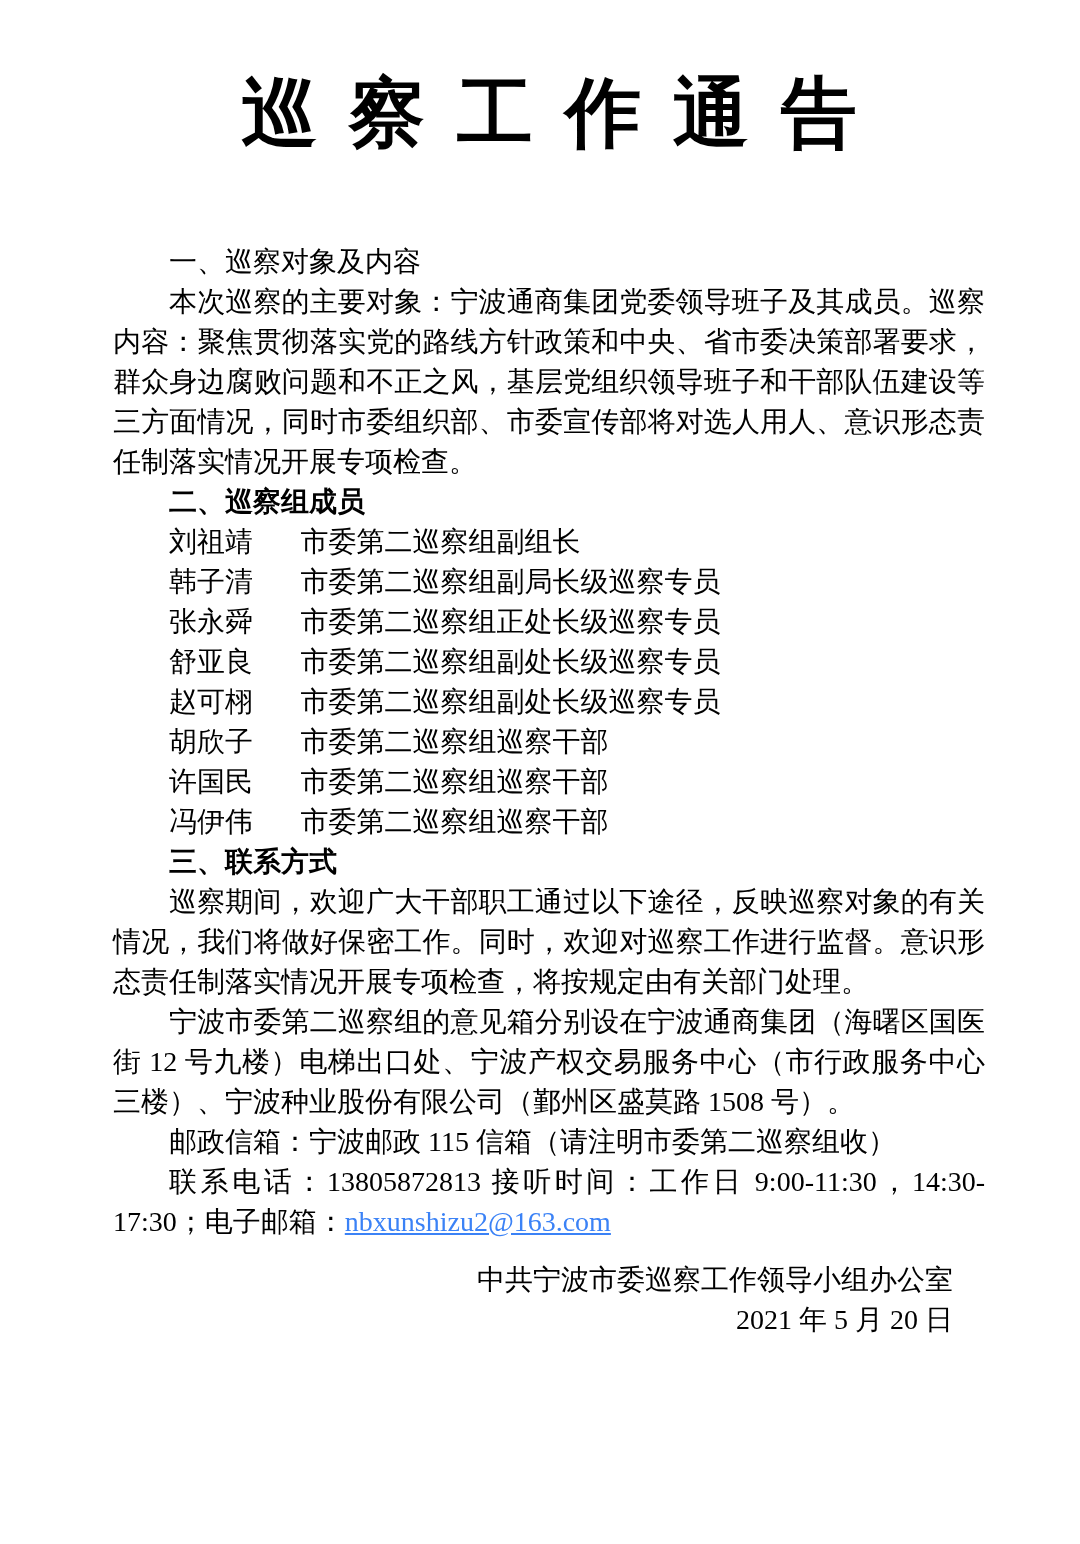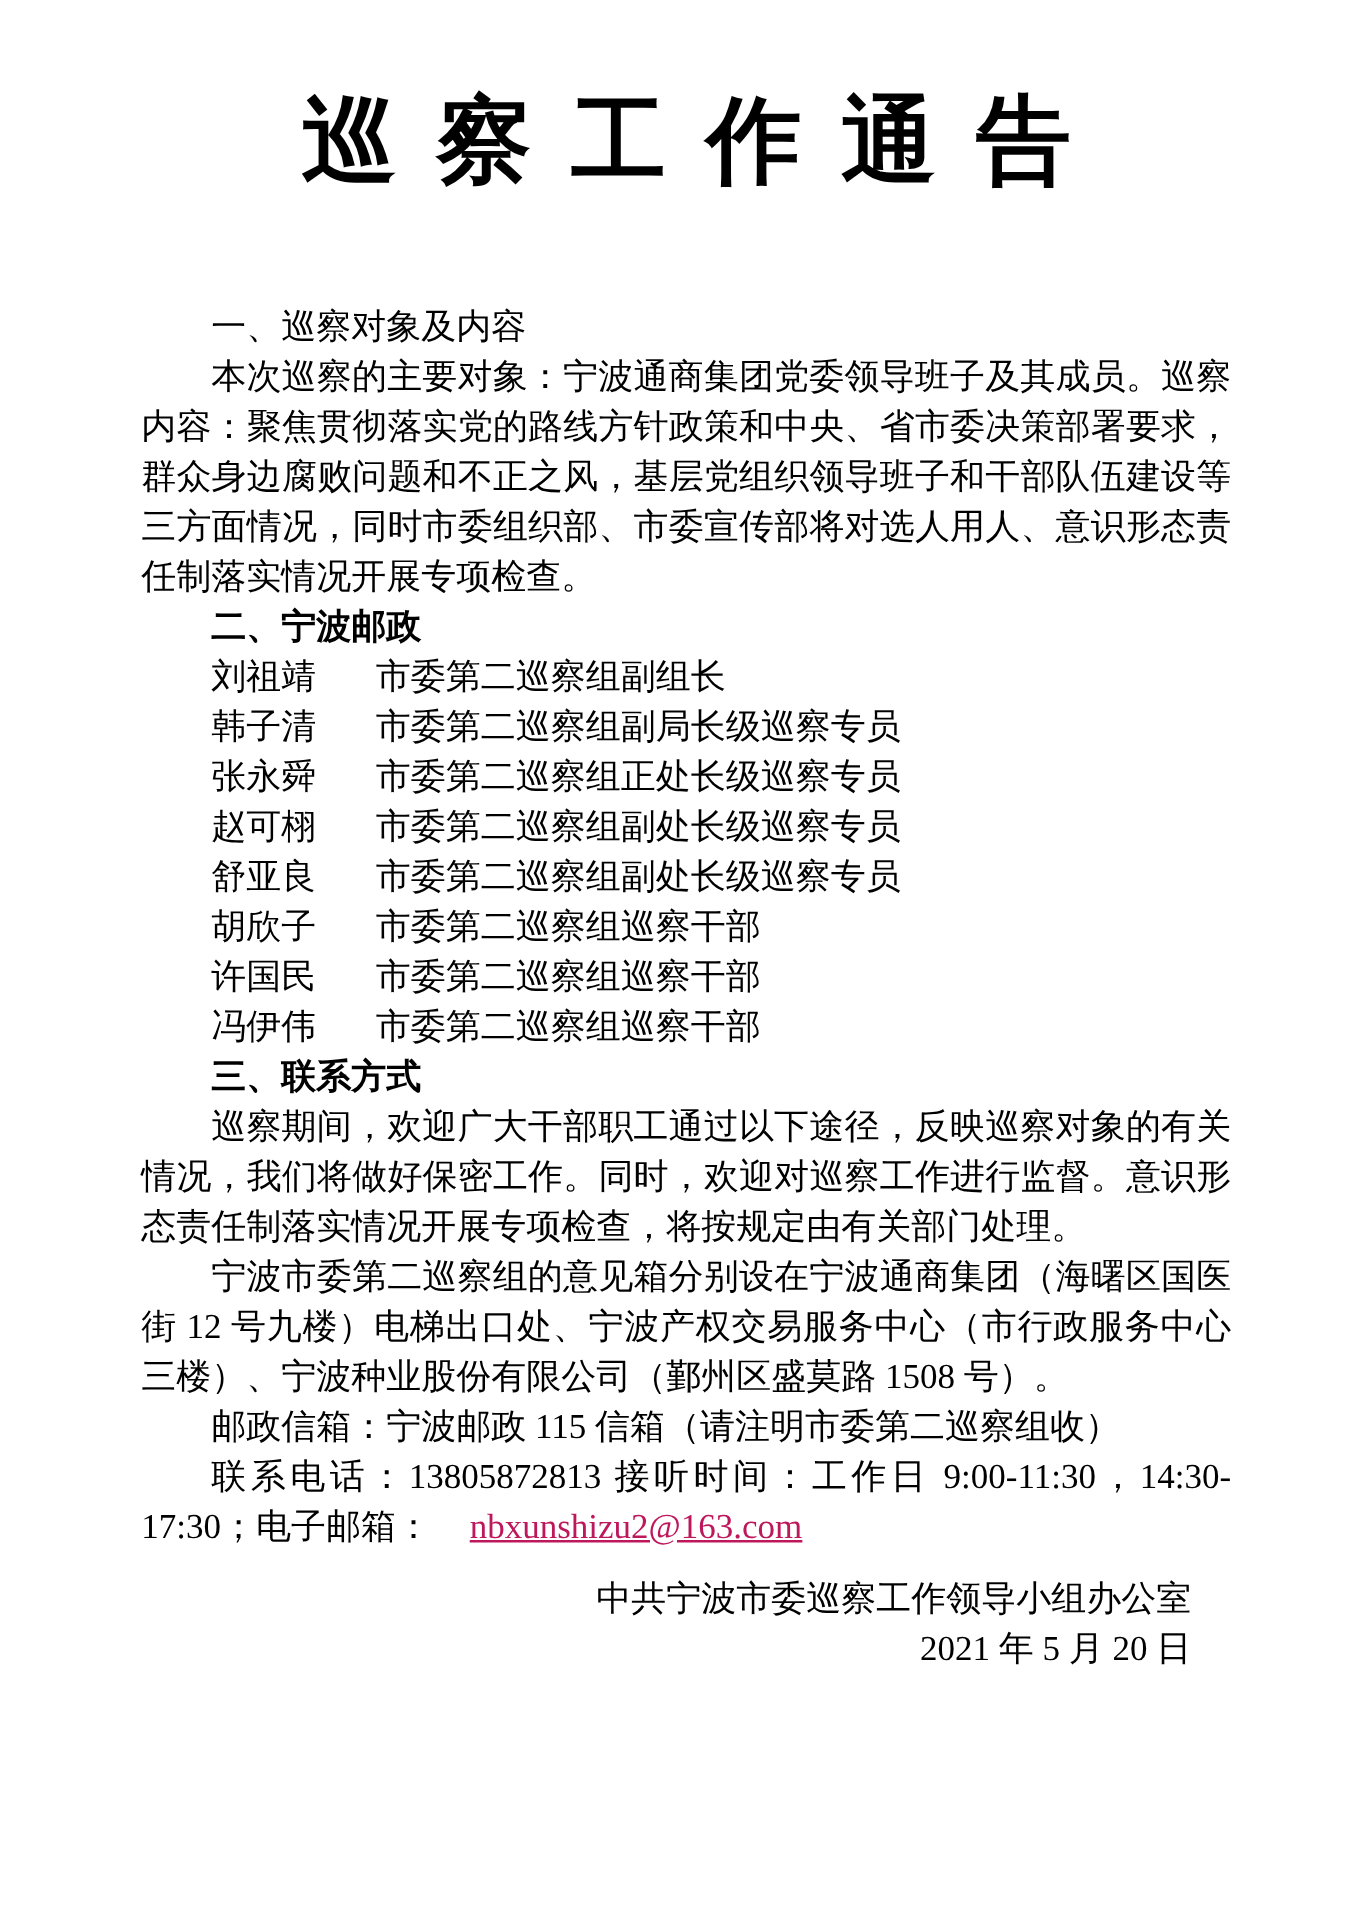--- a/index.html
+++ b/index.html
@@ -83,58 +83,58 @@
 
   <h1 class="doc-title">巡察工作通告</h1>
 
   <div class="body-text">
 
 
     <p class="heading">一、巡察对象及内容</p>
 
     <p class="para">本次巡察的主要对象：宁波通商集团党委领导班子及其成员。巡察内容：聚焦贯彻落实党的路线方针政策和中央、省市委决策部署要求，群众身边腐败问题和不正之风，基层党组织领导班子和干部队伍建设等三方面情况，同时市委组织部、市委宣传部将对选人用人、意识形态责任制落实情况开展专项检查。</p>
 
-    <p class="heading bold">二、宁波邮政</p>
+    <p class="heading bold">二、巡察组成员</p>
 
     <div class="member-list">
       <div class="member-row">
         <span class="m-name">刘祖靖</span><span class="m-role">市委第二巡察组副组长</span>
       </div>
       <div class="member-row">
         <span class="m-name">韩子清</span><span class="m-role">市委第二巡察组副局长级巡察专员</span>
       </div>
       <div class="member-row">
         <span class="m-name">张永舜</span><span class="m-role">市委第二巡察组正处长级巡察专员</span>
       </div>
       <div class="member-row">
-        <span class="m-name">赵可栩</span><span class="m-role">市委第二巡察组副处长级巡察专员</span>
+        <span class="m-name">舒亚良</span><span class="m-role">市委第二巡察组副处长级巡察专员</span>
       </div>
       <div class="member-row">
-        <span class="m-name">舒亚良</span><span class="m-role">市委第二巡察组副处长级巡察专员</span>
+        <span class="m-name">赵可栩</span><span class="m-role">市委第二巡察组副处长级巡察专员</span>
       </div>
       <div class="member-row">
         <span class="m-name">胡欣子</span><span class="m-role">市委第二巡察组巡察干部</span>
       </div>
       <div class="member-row">
         <span class="m-name">许国民</span><span class="m-role">市委第二巡察组巡察干部</span>
       </div>
       <div class="member-row">
         <span class="m-name">冯伊伟</span><span class="m-role">市委第二巡察组巡察干部</span>
       </div>
     </div>
 
     <p class="heading bold">三、联系方式</p>
 
     <p class="para">巡察期间，欢迎广大干部职工通过以下途径，反映巡察对象的有关情况，我们将做好保密工作。同时，欢迎对巡察工作进行监督。意识形态责任制落实情况开展专项检查，将按规定由有关部门处理。</p>
 
     <p class="para">宁波市委第二巡察组的意见箱分别设在宁波通商集团（海曙区国医街 12 号九楼）电梯出口处、宁波产权交易服务中心（市行政服务中心三楼）、宁波种业股份有限公司（鄞州区盛莫路 1508 号）。</p>
 
     <p class="para">邮政信箱：宁波邮政 115 信箱（请注明市委第二巡察组收）</p>
 
-    <p class="para"><span>联系电话：13805872813 接听时间：工作日 9:00-11:30，14:30-17:30；电子邮箱：</span><a class="email-link" style="color: #be185d; margin-left: 31px;">nbxunshizu2@163.com</a></p>
+    <p class="para"><span>联系电话：13805872813 接听时间：工作日 9:00-11:30，14:30-17:30；电子邮箱：</span><a class="email-link" style="color: #3b82f6;">nbxunshizu2@163.com</a></p>
 
     <div class="sign-block">
       <p class="sign-line">中共宁波市委巡察工作领导小组办公室</p>
       <p class="date-line">2021 年 5 月 20 日</p>
     </div>
 
   </div>
 </div>
 
 </body></html>

